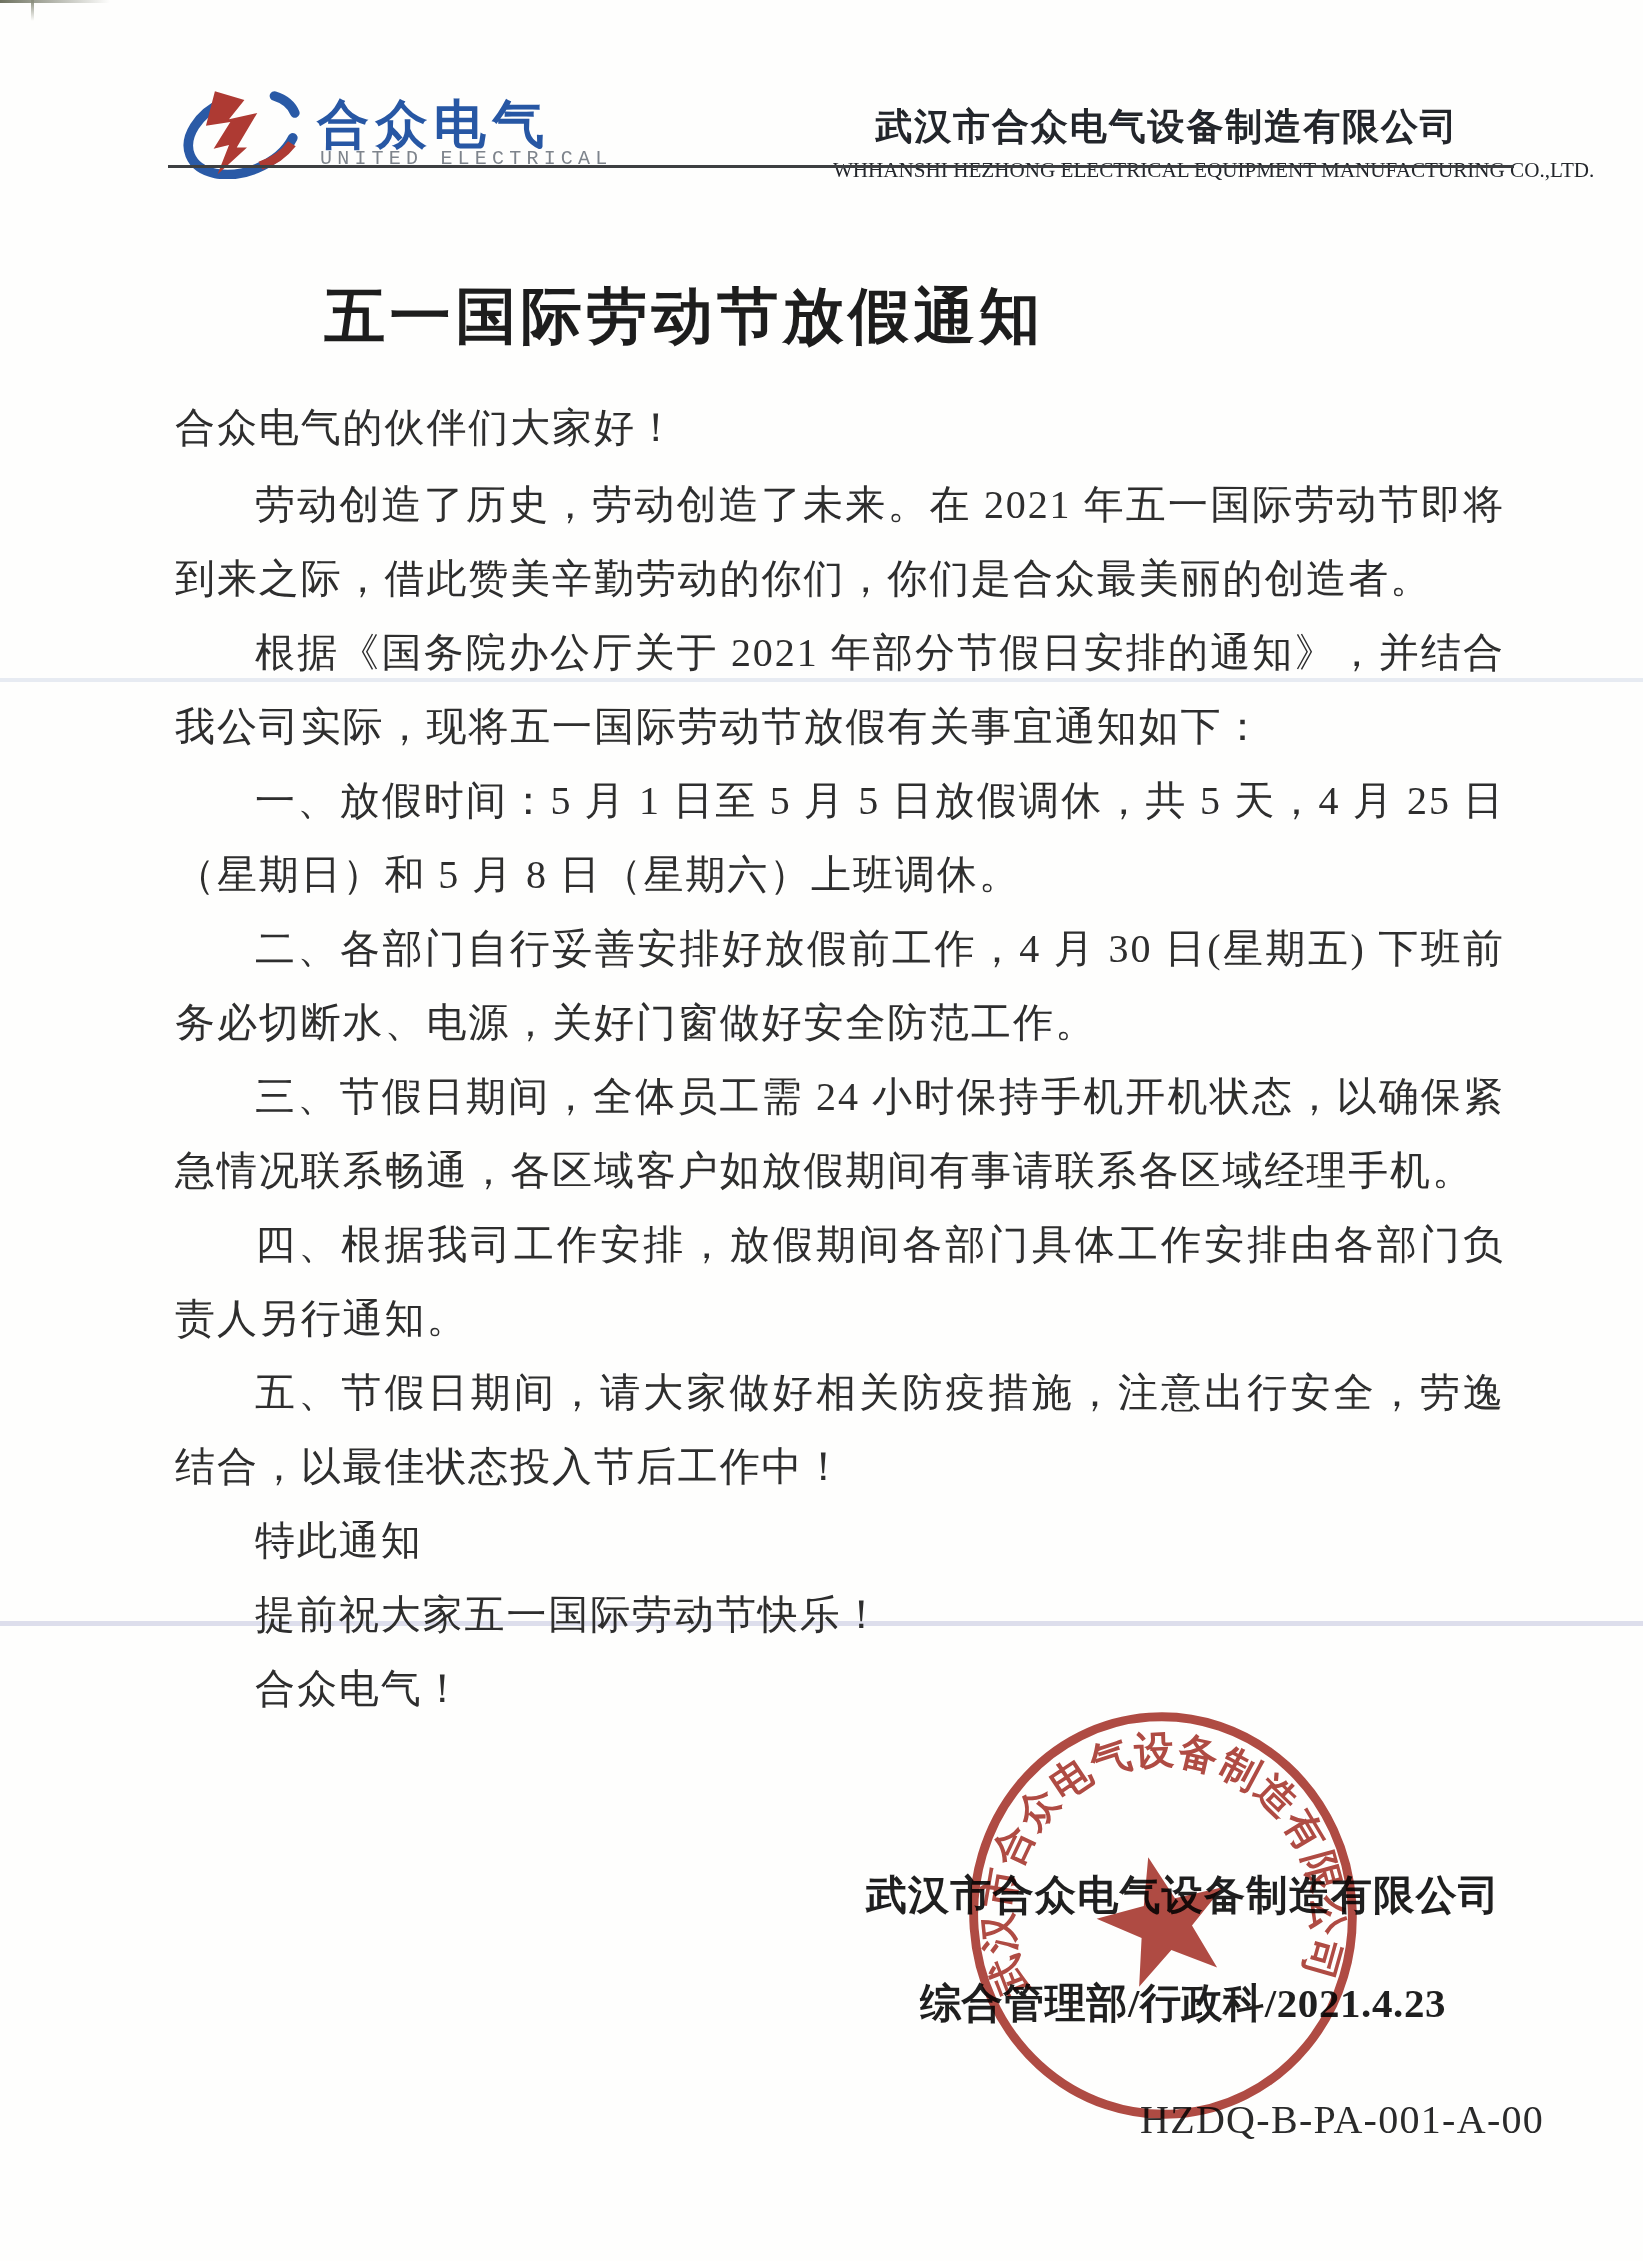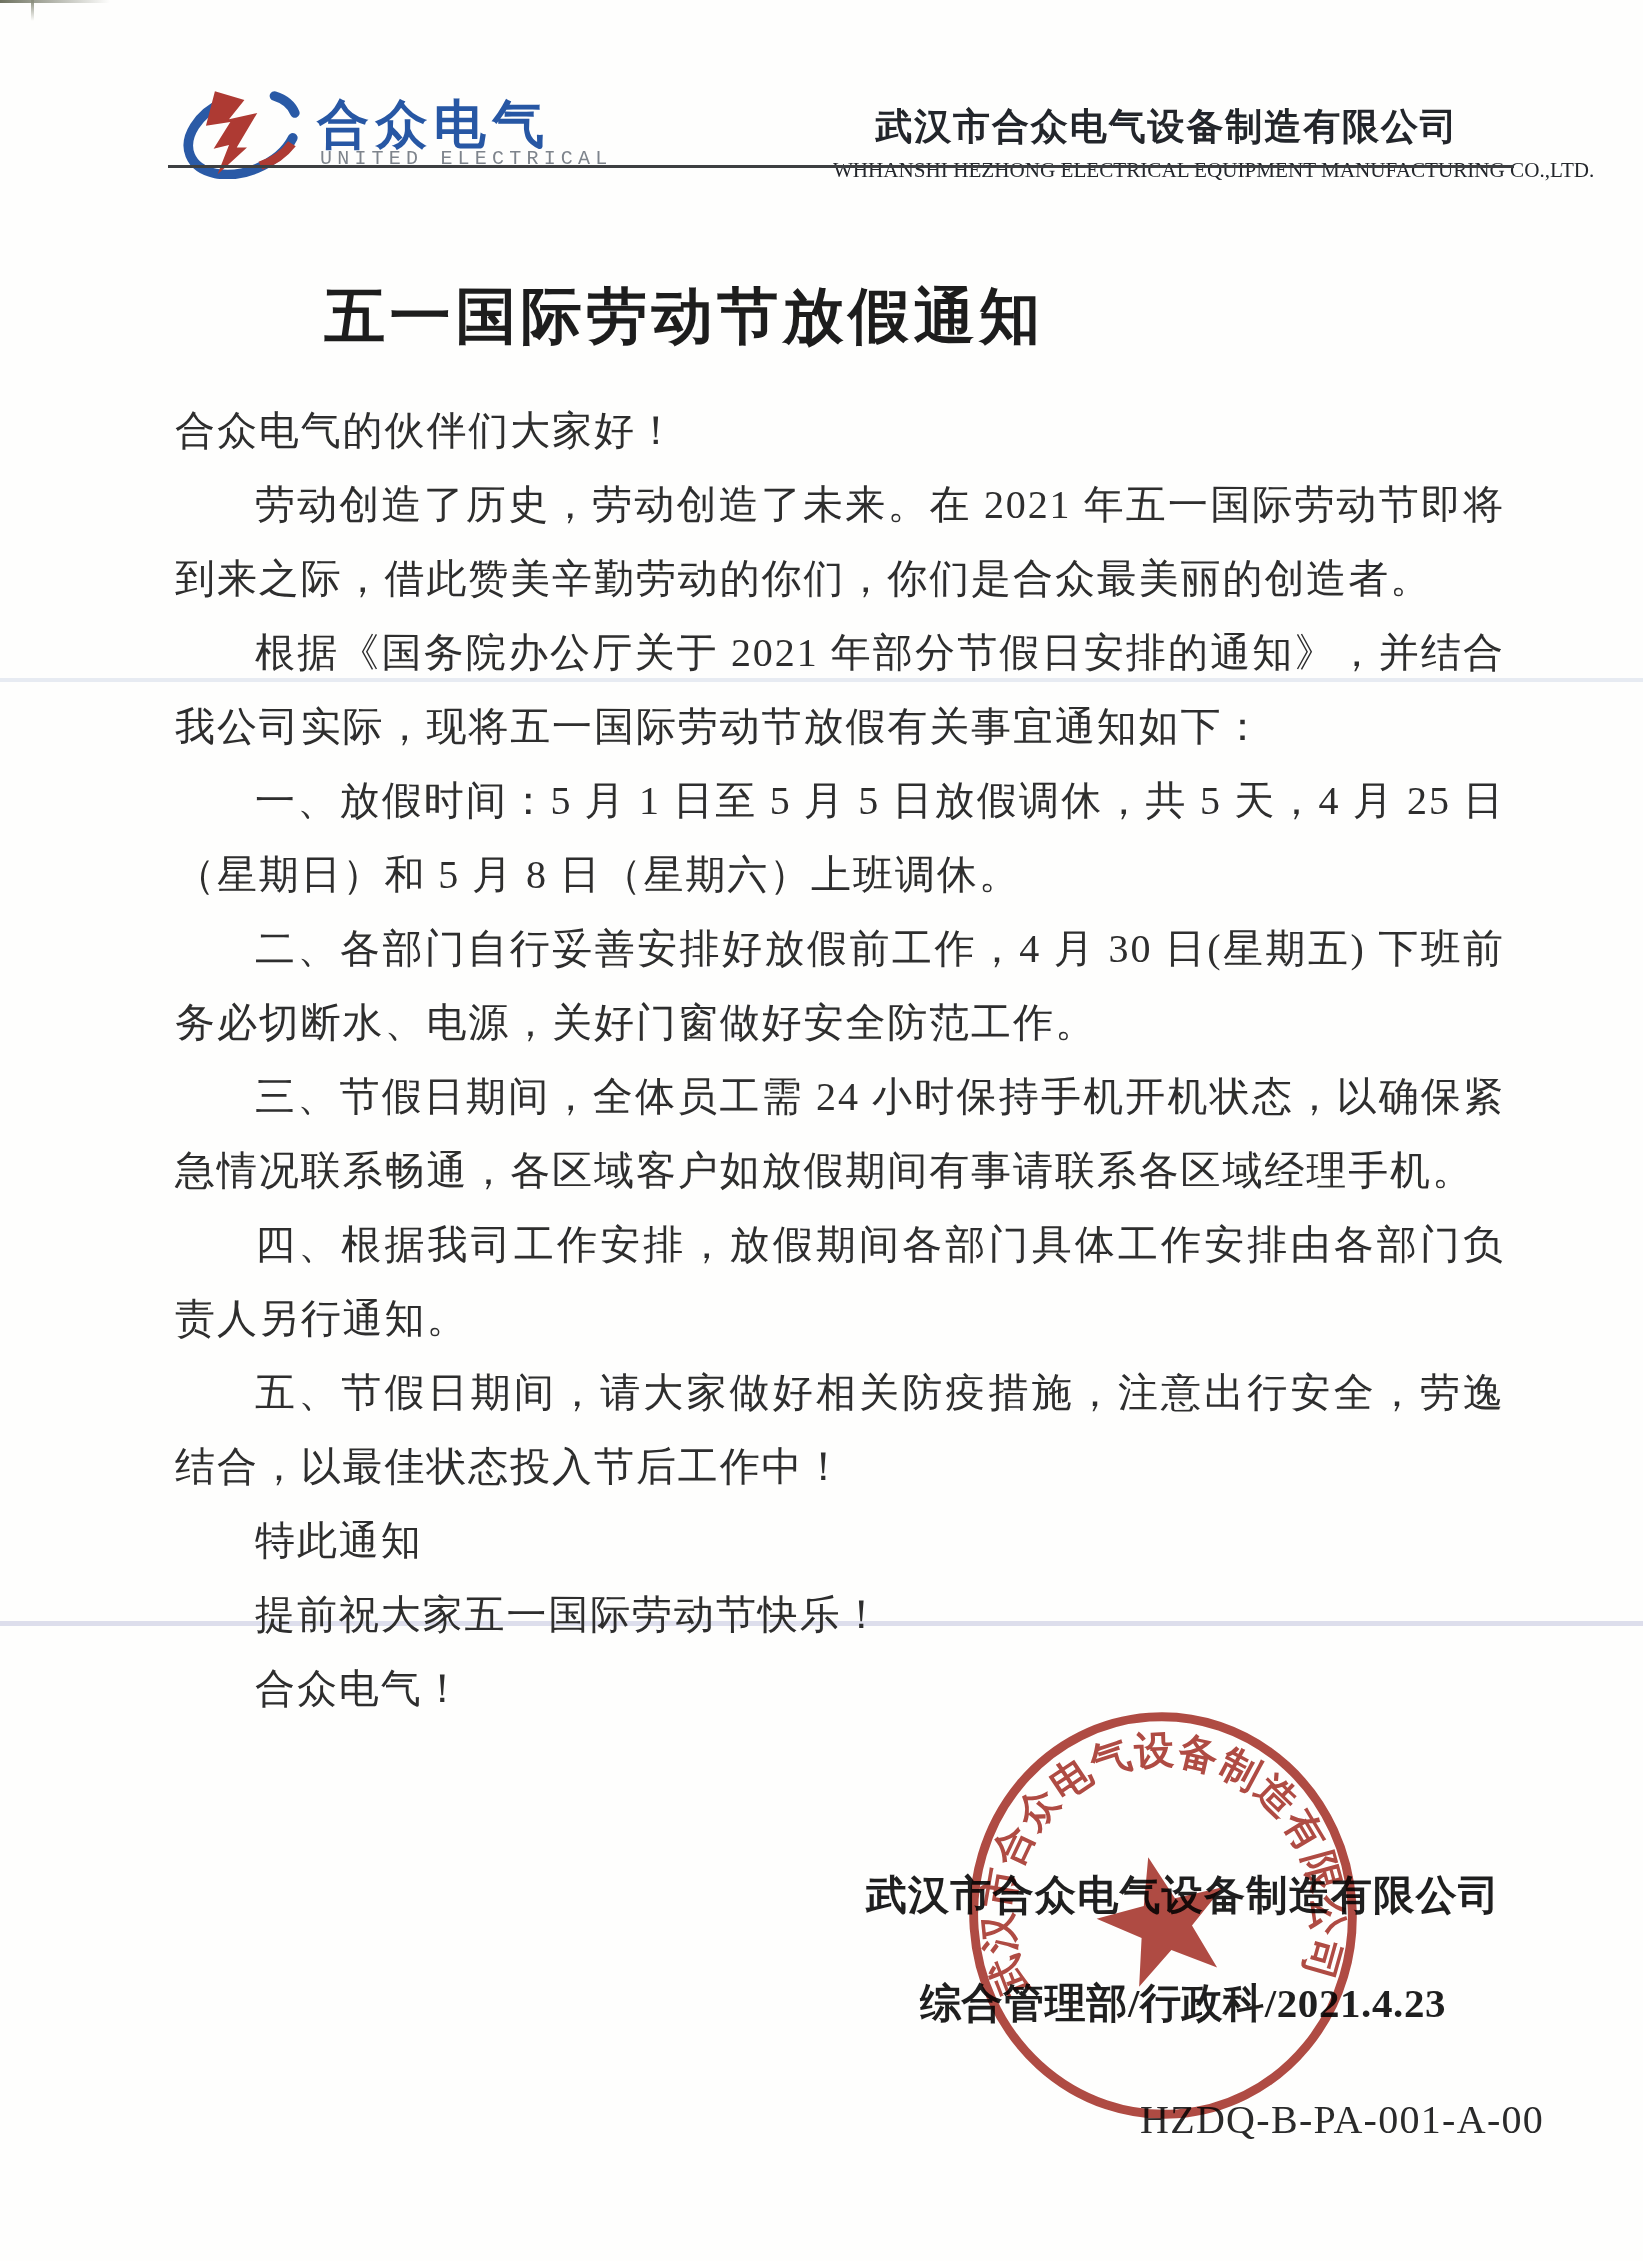--- a/index.html
+++ b/index.html
@@ -39,21 +39,21 @@
 
   
   .doc-title{position:absolute;left:0;top:276px;width:1369px;text-align:center;
     font-size:61px;font-weight:bold;letter-spacing:4.5px;color:#1d1d1d;}
 
   
   .body-text{position:absolute;left:175px;top:394px;width:1330px;
     font-size:40px;line-height:74px;letter-spacing:1.9px;
     text-align:justify;color:#2e2e2e;}
   .body-text p{margin:0;text-indent:2em;}
-  .body-text p.no-indent{text-indent:0;}
+  .body-text p.no-indent{text-indent:0;font-family:Liberation Mono, monospace;}
 
   
   .signature-block{position:absolute;left:851px;top:1868px;width:664px;text-align:center;
     color:#1f1f1f;}
   .signature-company{font-size:41px;font-weight:600;letter-spacing:1.3px;white-space:nowrap;}
   .signature-dept-date{margin-top:53px;font-size:41px;font-weight:600;letter-spacing:0.6px;white-space:nowrap;}
   .doc-number{position:absolute;left:1140px;top:2096px;font-size:40px;letter-spacing:1.3px;
     color:#2a2a2a;white-space:nowrap;}
 
   

